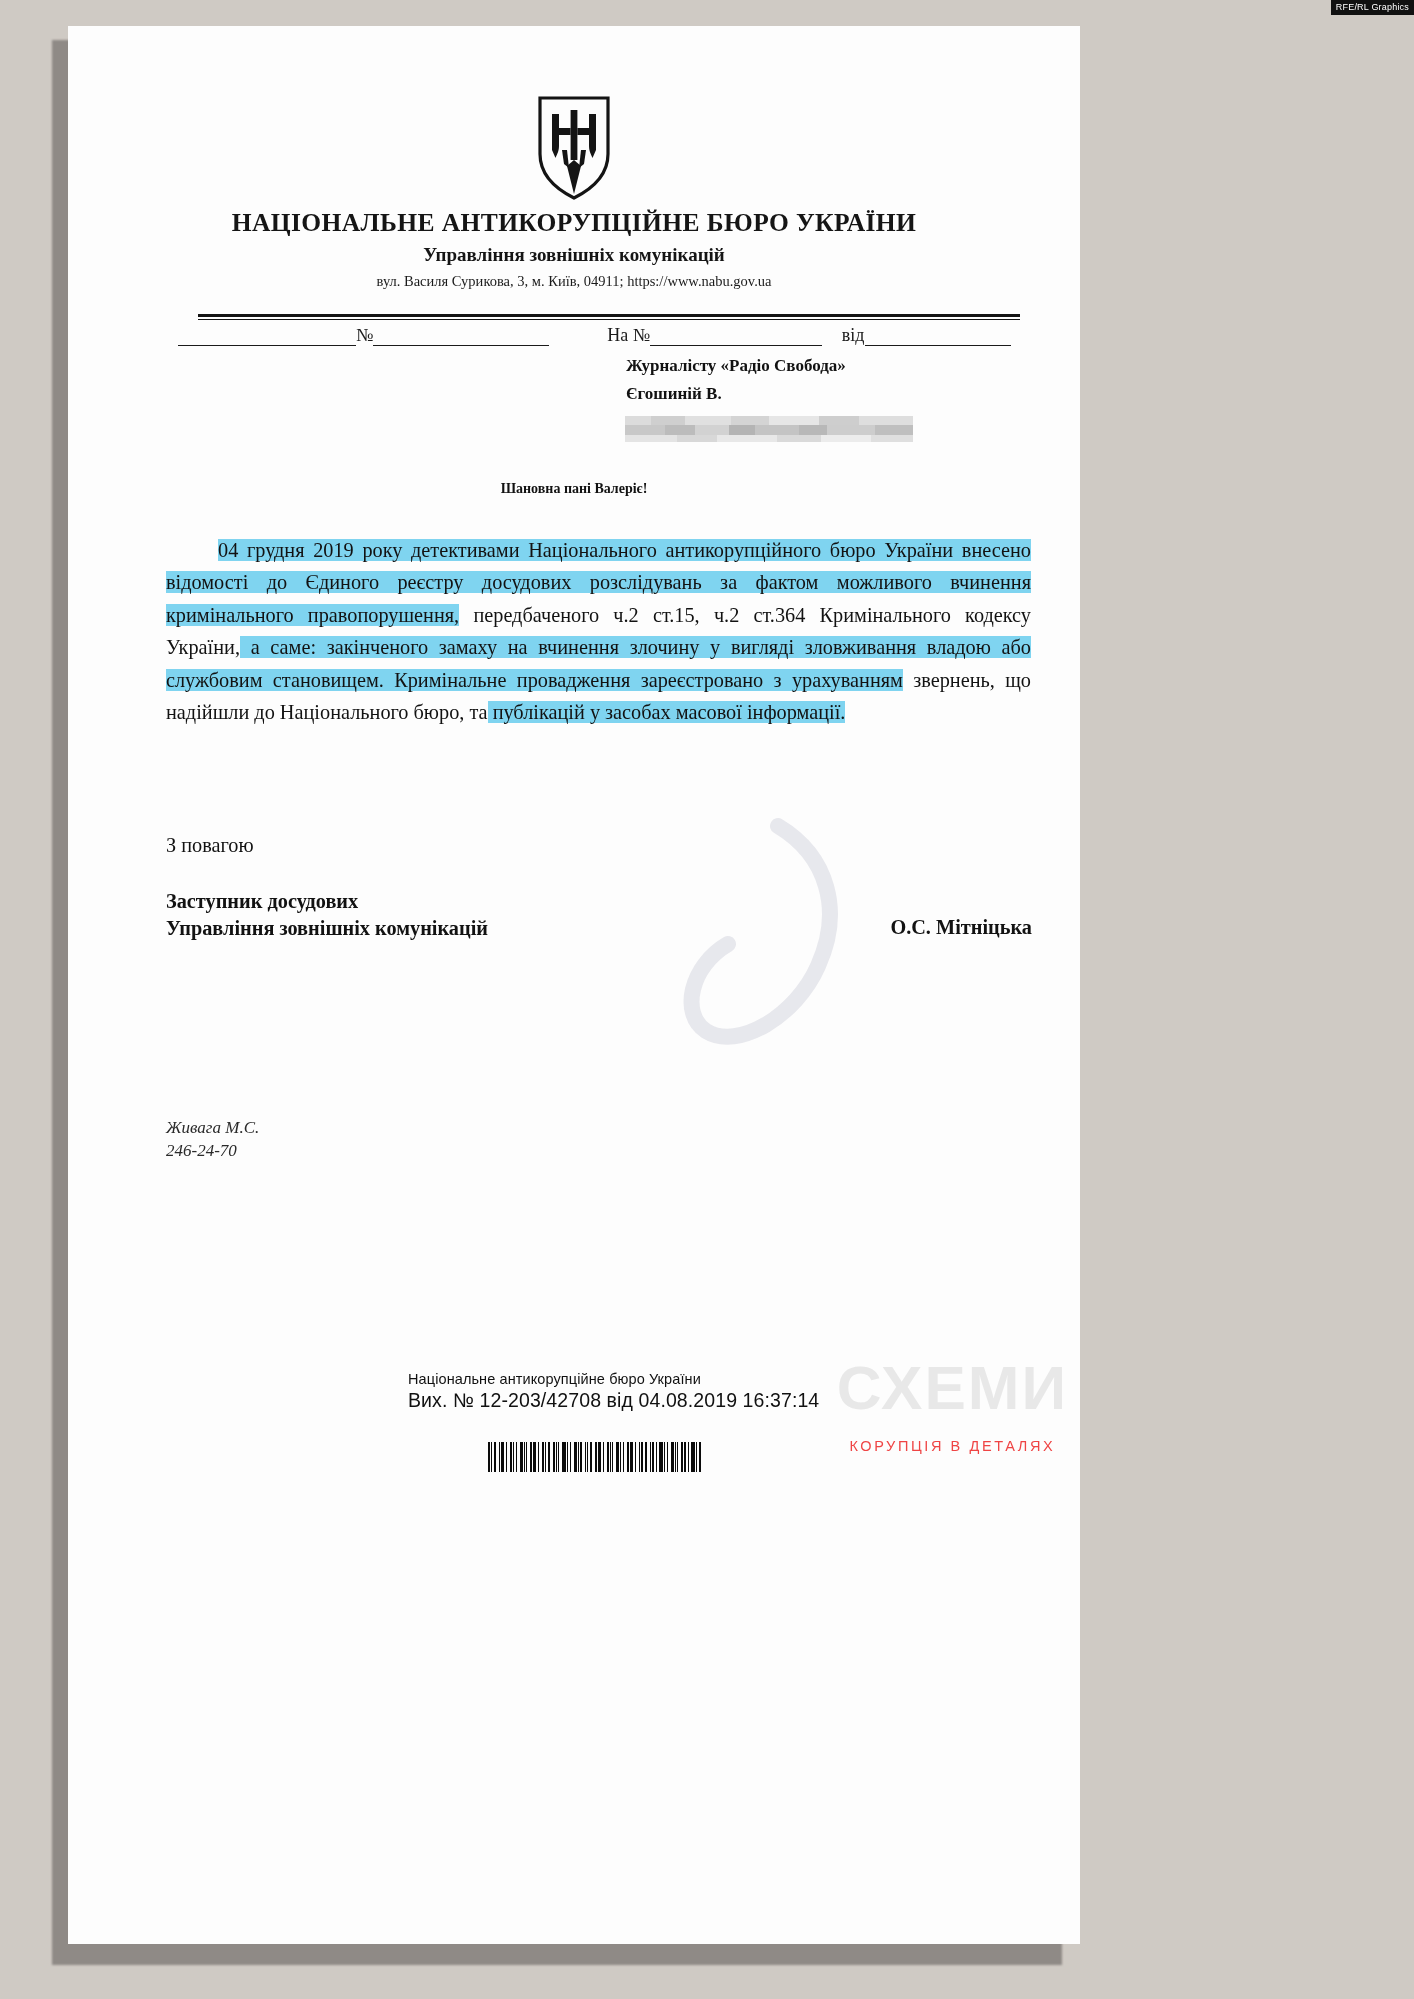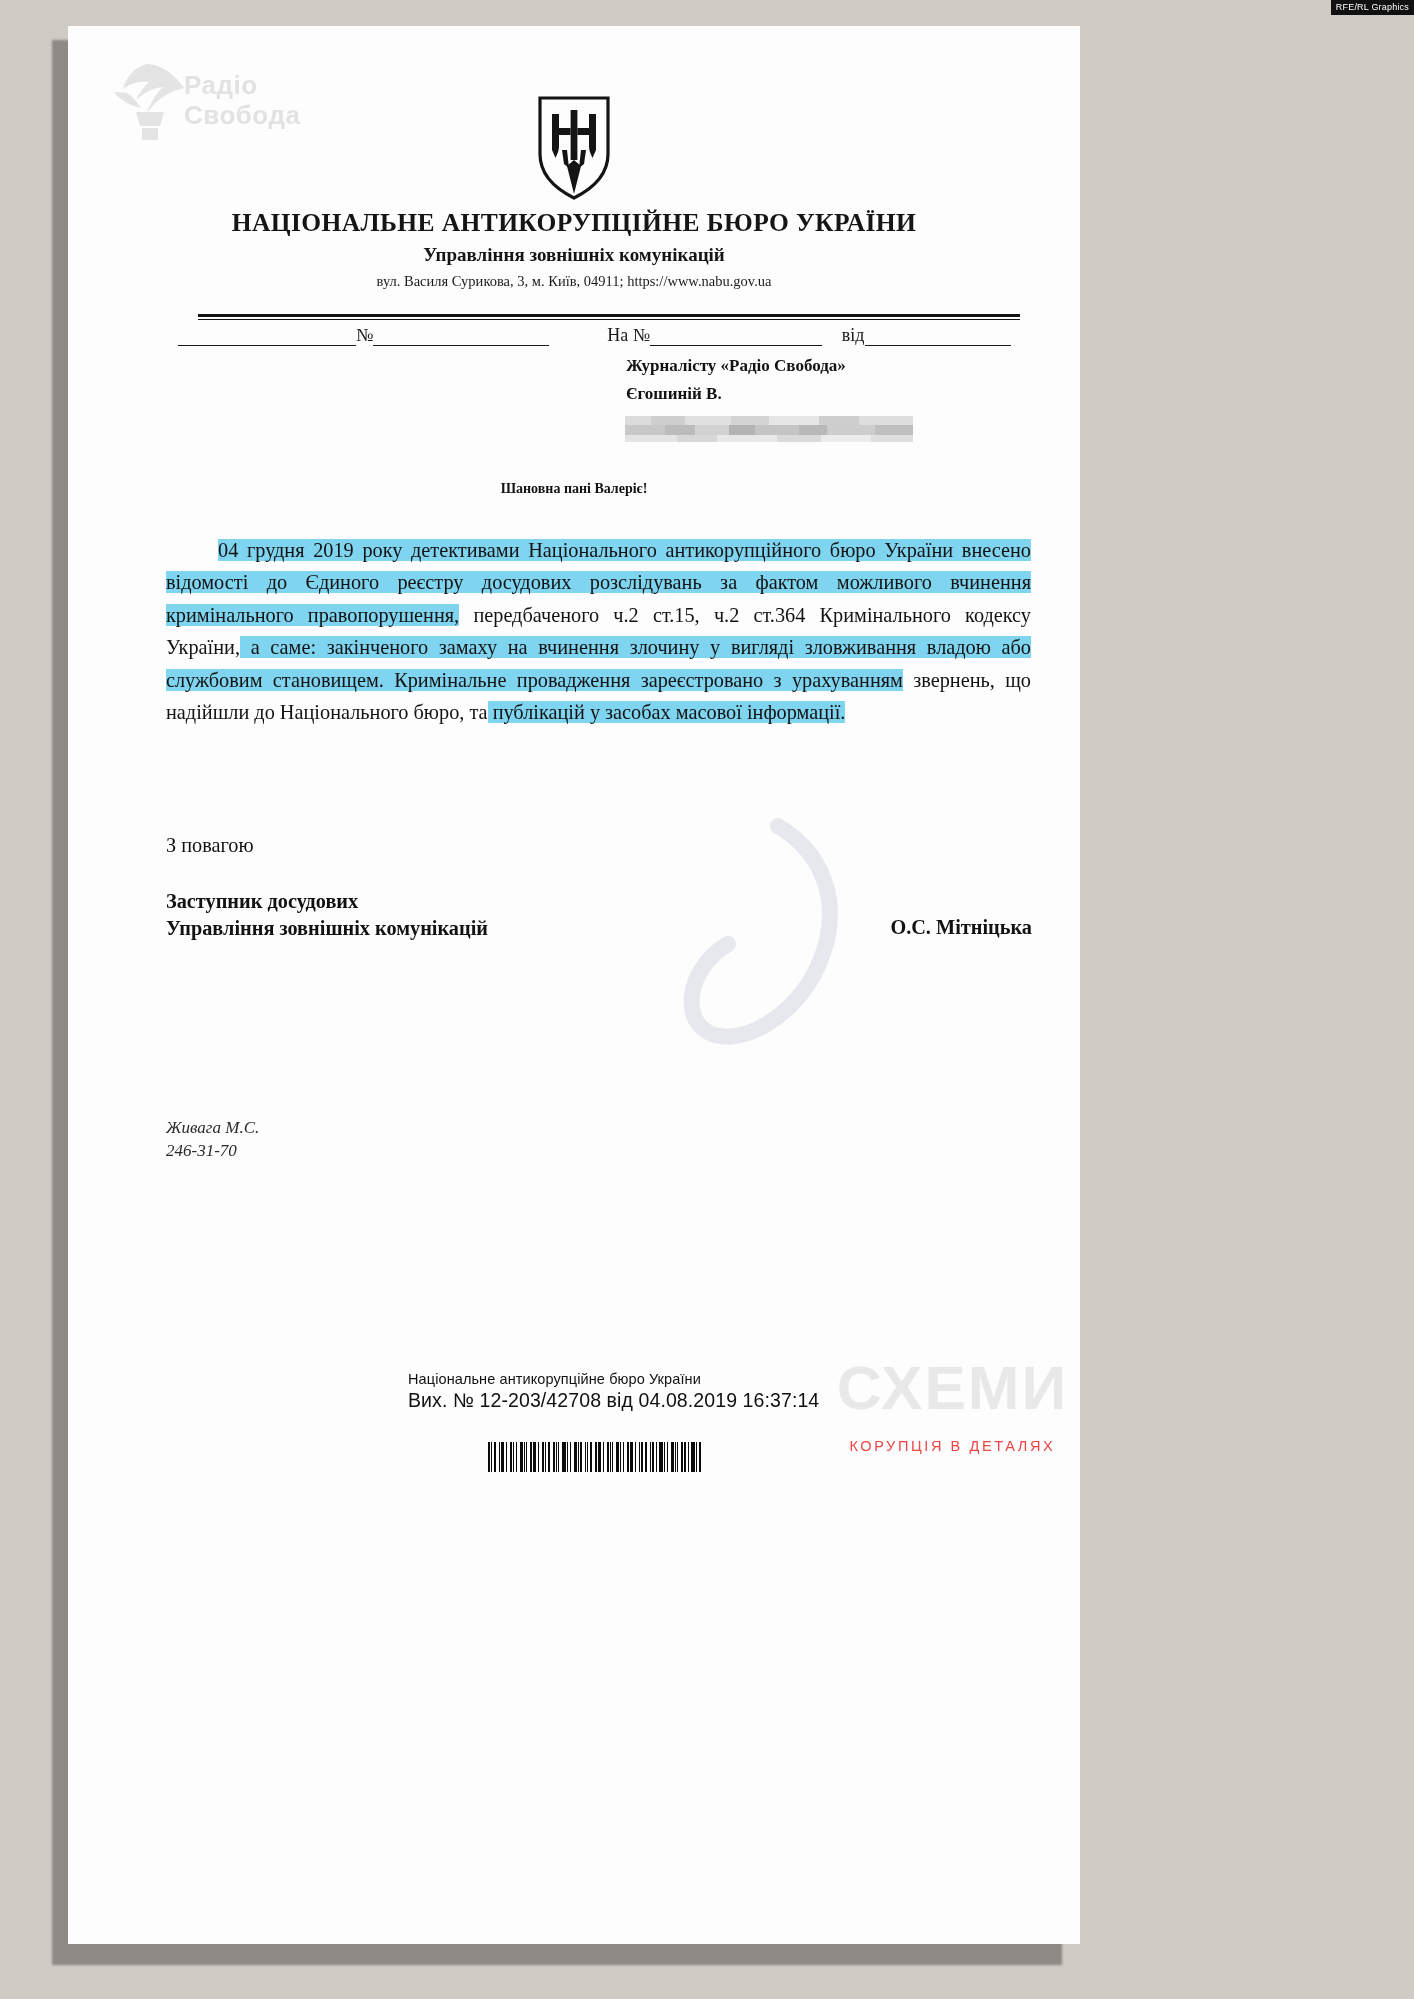--- a/index.html
+++ b/index.html
@@ -179,34 +179,20 @@
 </style>
 </head>
 <body>
 
 <div class="corner-tag">RFE/RL Graphics</div>
 
 <div class="page-shadow"></div>
 
 <div class="page">
 
-  <div class="rs-logo">
-    <svg width="90" height="86" viewBox="0 0 90 86" aria-hidden="true">
-      <g fill="#e4e4e4">
-        <path d="M42 8 C30 10 20 20 17 33 C25 27 34 25 43 26 C38 31 33 37 30 44 C37 37 47 32 57 31 C50 38 44 47 41 57 C50 44 63 35 78 32 C70 20 57 9 42 8 Z"></path>
-        <path d="M8 36 C14 44 24 50 35 52 C31 46 27 41 21 37 Z"></path>
-        <path d="M30 56 L58 56 L54 70 L34 70 Z"></path>
-        <path d="M36 72 L52 72 L52 84 L36 84 Z"></path>
-      </g>
-    </svg>
-    <div class="rs-text">
-      <div>Радіо</div>
-      <div>Свобода</div>
-    </div>
-  </div>
 
   <div class="emblem">
     <svg width="80" height="108" viewBox="0 0 80 108" aria-hidden="true">
       <path d="M6 4 L74 4 L74 60 C74 82 56 96 40 104 C24 96 6 82 6 60 Z" fill="none" stroke="#141414" stroke-width="3.2"></path>
       <g fill="#141414">
         <path d="M36.6 16 L43.4 16 L43.4 66 L36.6 66 Z"></path>
         <path d="M18 20 L25 20 L25 52 C25 58 22 62 21.5 64 L18 56 Z"></path>
         <path d="M55 20 L62 20 L62 56 L58.5 64 C58 62 55 58 55 52 Z"></path>
         <path d="M25 34 L36.6 34 L36.6 41 L25 41 Z"></path>
         <path d="M43.4 34 L55 34 L55 41 L43.4 41 Z"></path>
@@ -278,21 +264,21 @@
 
   <div class="regards">З повагою</div>
   <div class="sig-role">
     <div>Заступник досудових</div>
     <div>Управління зовнішніх комунікацій</div>
   </div>
   <div class="sig-name">О.С. Мітніцька</div>
 
   <div class="typist">
     <div>Живага М.С.</div>
-    <div>246-31-70</div>
+    <div>246-24-70</div>
   </div>
 
   <div class="footer-stamp">
     <div class="l1">Національне антикорупційне бюро України</div>
     <div class="l2">Вих. № 12-203/42708 від 04.08.2019 16:37:14</div>
   </div>
   <div class="barcode" id="barcode">
       <b style="width: 3px; margin-right: 1px;"></b>
       <b style="width: 1px; margin-right: 2px;"></b>
       <b style="width: 2px; margin-right: 3px;"></b>

